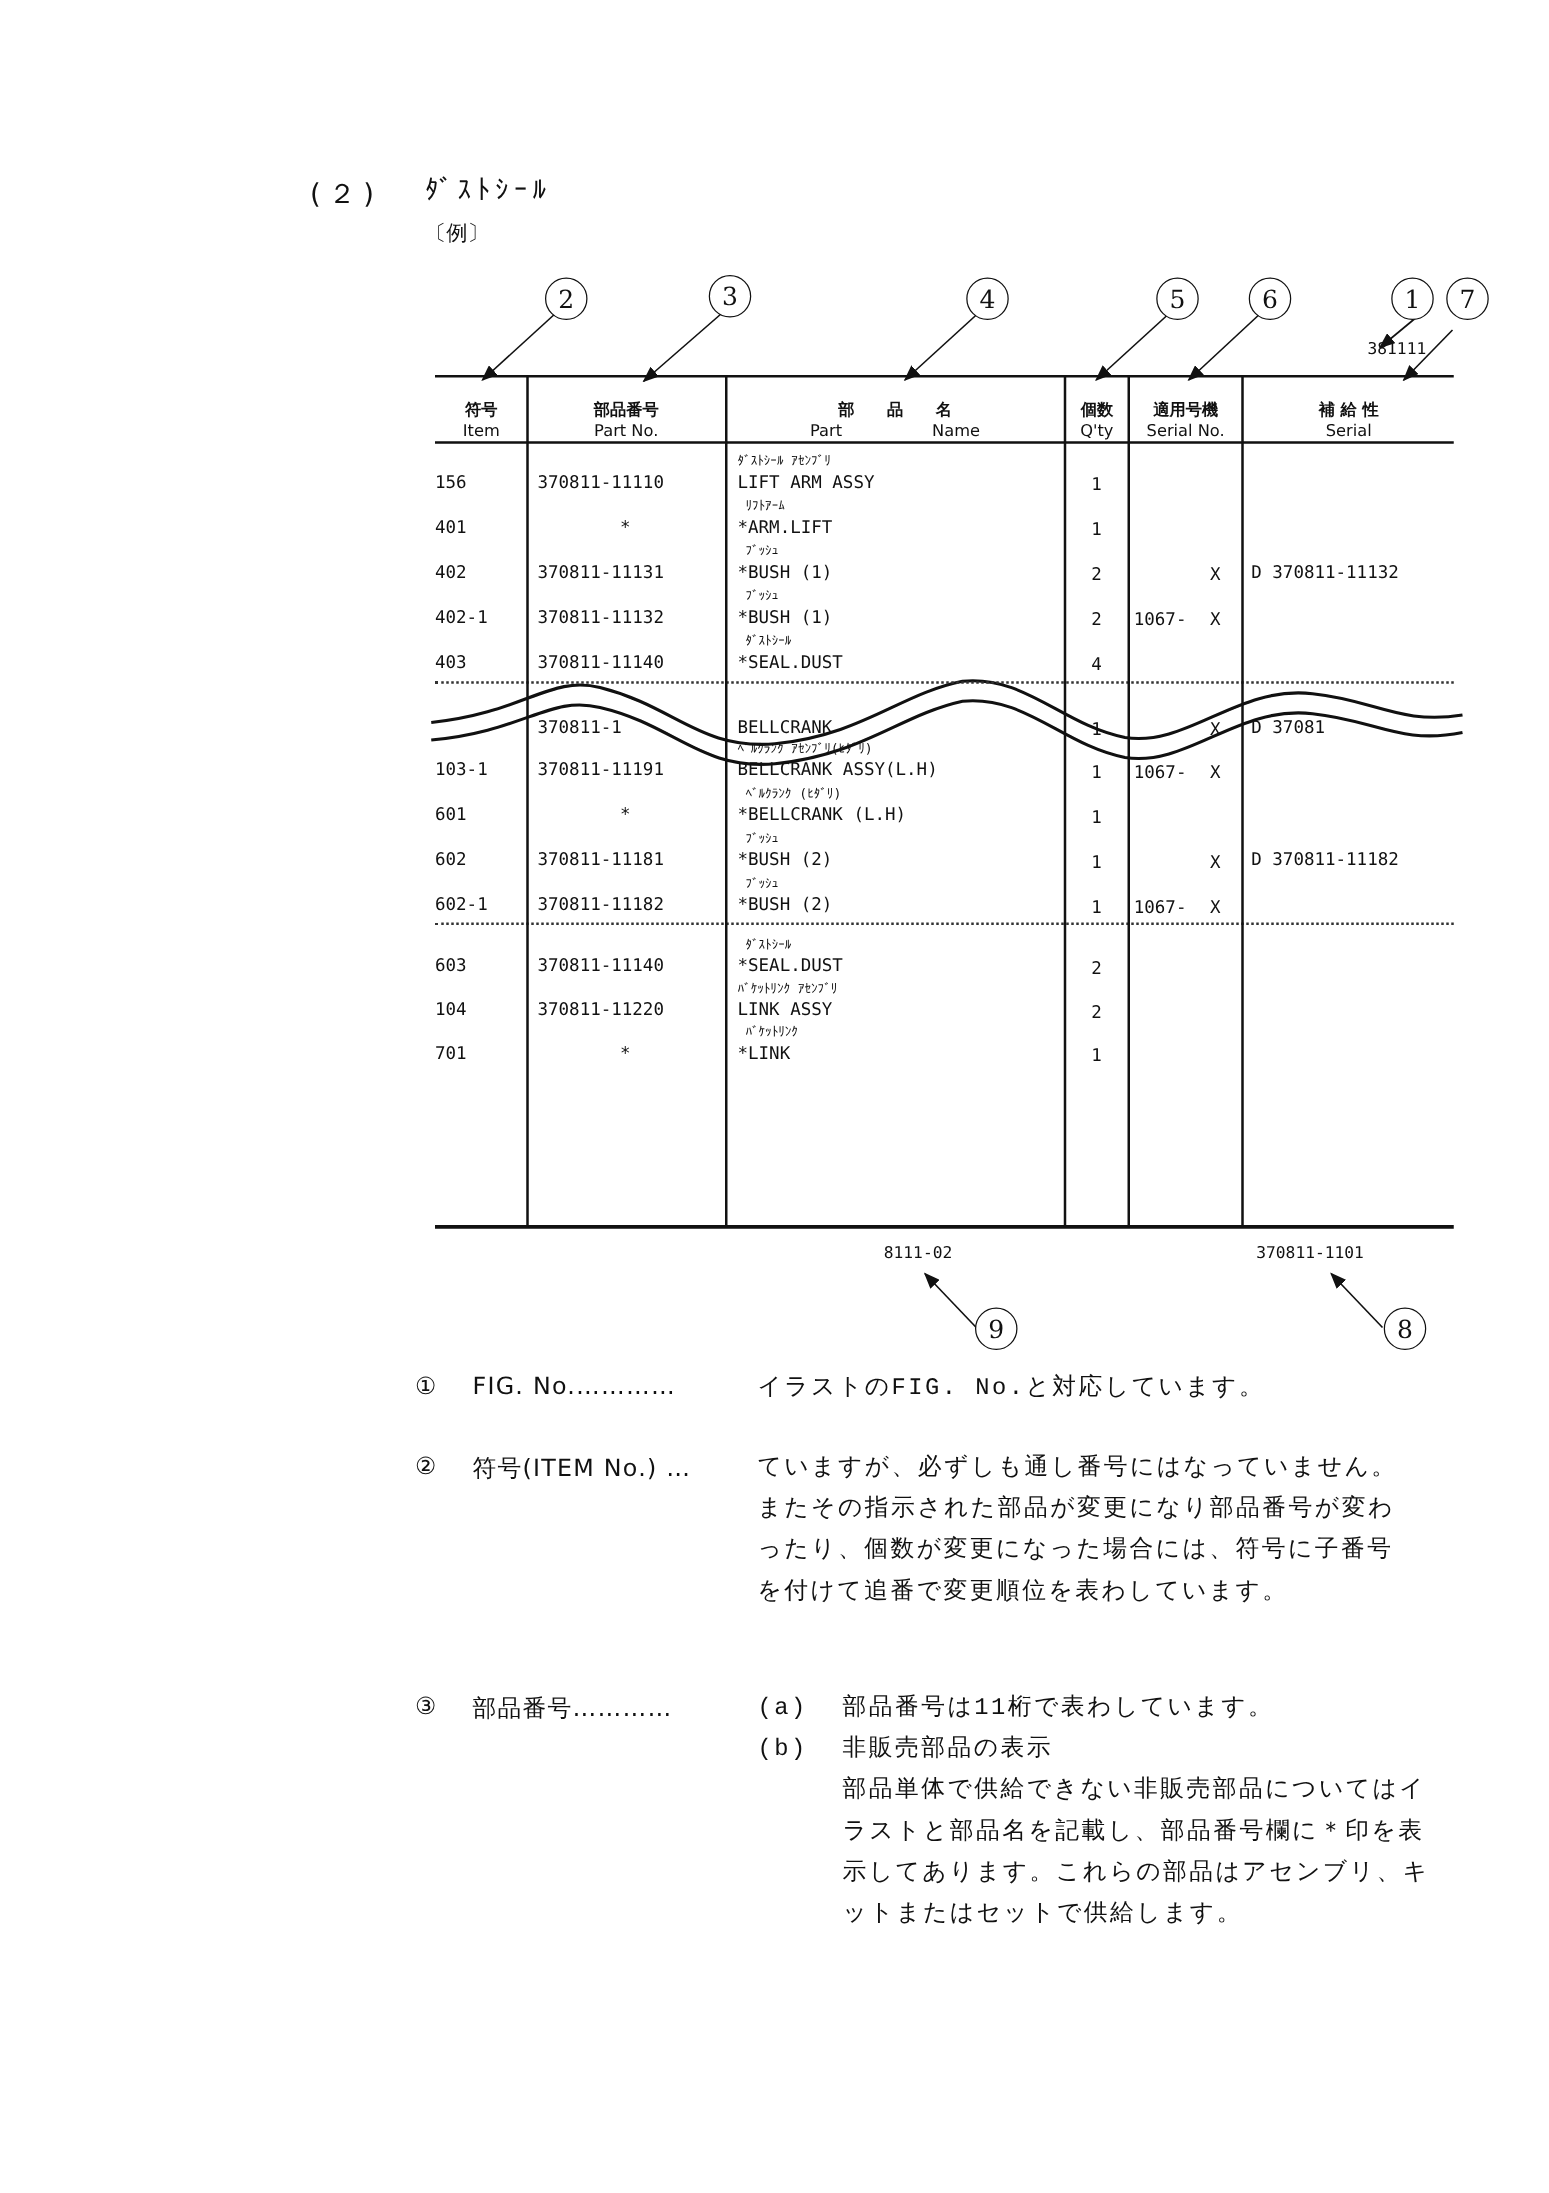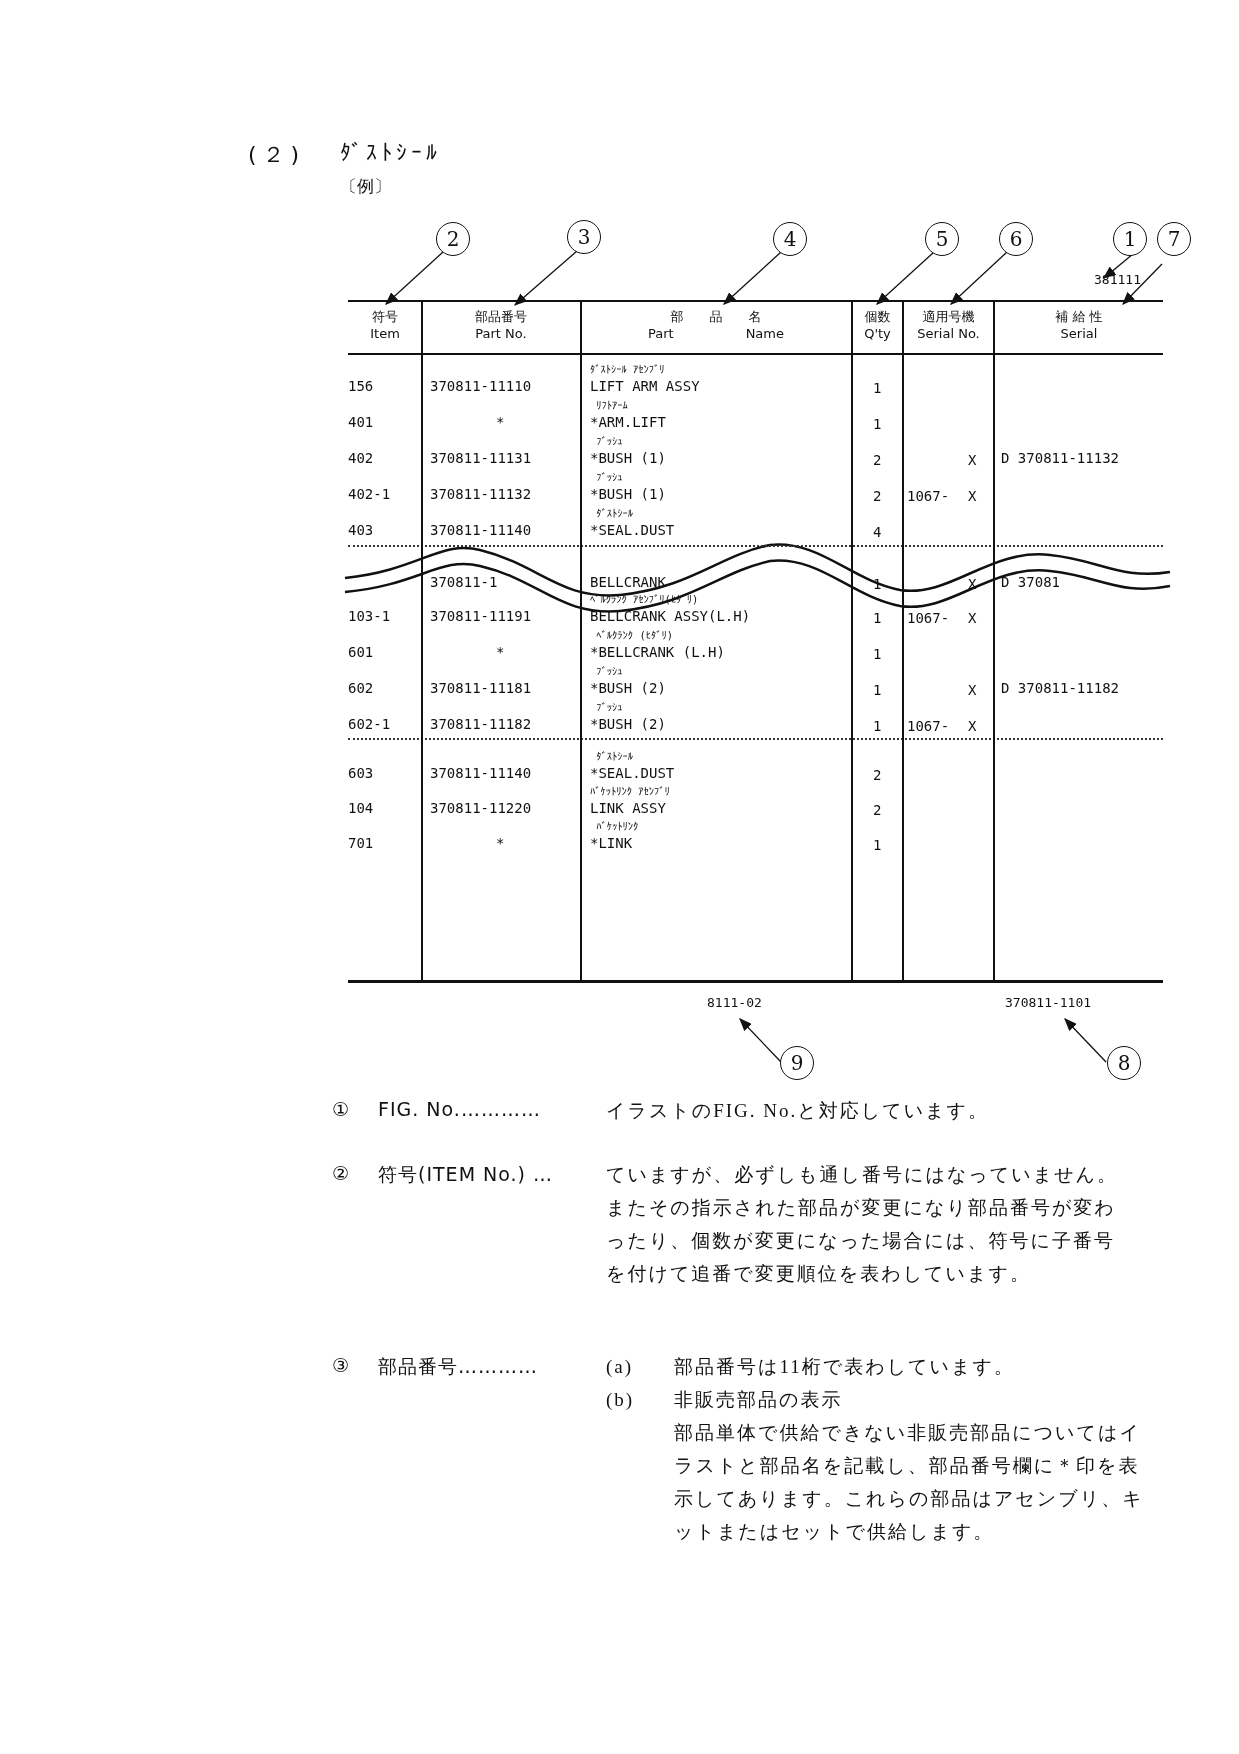--- a/index.html
+++ b/index.html
@@ -13,28 +13,28 @@
 
   .callout { width:34px; height:34px; border:1.6px solid #111; border-radius:50%;
              display:flex; align-items:center; justify-content:center;
              font-family:"DejaVu Serif", serif; font-size:20px; background:#fff; box-sizing:border-box; }
 
   .hline { background:#111; height:2px; }
   .vline { background:#111; width:2px; }
   .dotline { border-top:2px dotted #333; height:0; }
 
   .th { text-align:center; font-size:13px; line-height:17px; }
-  .th .jp { font-weight:normal; }
+  .th .jp { font-weight:bold;margin-top:12px; }
 
   .cell { font-family:"DejaVu Sans Mono", monospace; font-size:14px; line-height:18px; white-space:pre; }
   .kana { font-family:"DejaVu Sans Mono", monospace; font-size:10.5px; line-height:18px; white-space:pre; }
 
   .figno { font-family:"DejaVu Sans Mono", monospace; font-size:13px; }
 
-  .desc { font-family:Liberation Serif, serif; font-size:19px; line-height:33px; letter-spacing:2px; }
+  .desc { font-family:Liberation Mono, monospace; font-size:19px; line-height:33px; letter-spacing:2px; }
   .desc-label { font-family:"DejaVu Sans", sans-serif; font-size:19px; letter-spacing:1px; }
 </style>
 </head>
 <body>
 
 <div class="abs sec-num">(２)</div>
 <div class="abs sec-title">ﾀﾞｽﾄｼｰﾙ</div>
 <div class="abs example">〔例〕</div>
 
 <svg class="abs" style="left:0;top:0" width="1239" height="1754">

